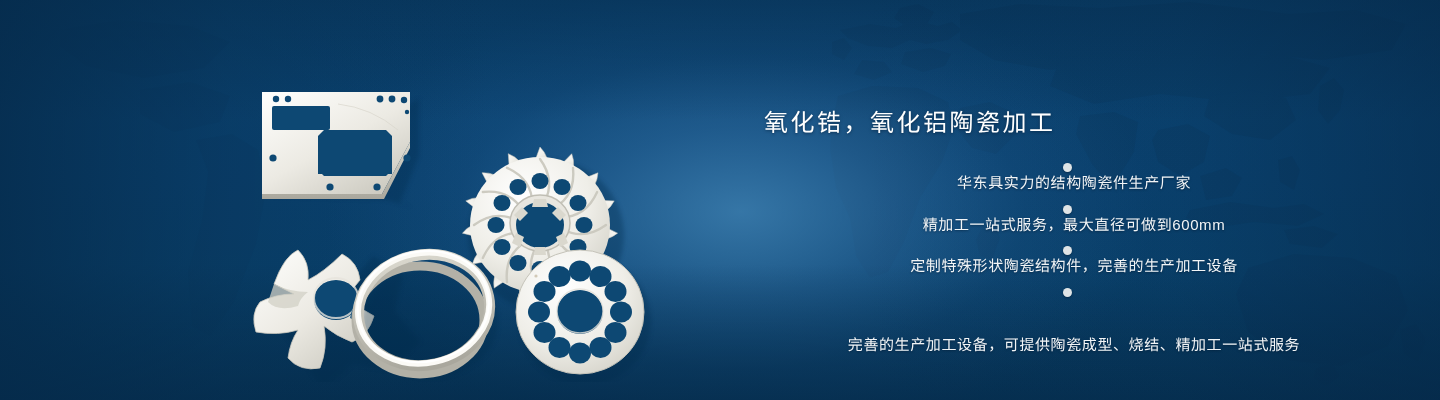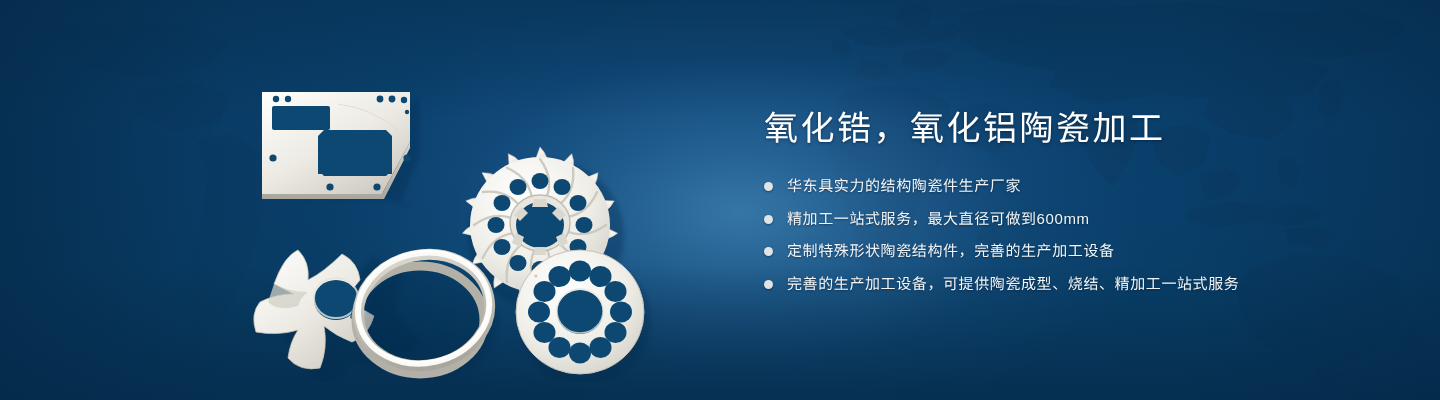--- a/index.html
+++ b/index.html
@@ -64,41 +64,42 @@
   .products svg { display: block; width: 100%; height: 100%; }
 
   
   .copy {
     position: absolute;
     left: 764px;
     top: 108px;
     width: 620px;
   }
   .headline {
-    font-size: 34px;
+    font-size: 24px;
     line-height: 1.22;
     letter-spacing: 2.5px;
     color: #ffffff;
     font-weight: 400;
     text-shadow: 0 1px 3px rgba(2,22,44,0.55);
     margin: 0;
     white-space: nowrap;
   }
   .bullets {
     list-style: none;
     margin: 26px 0 0 0;
     padding: 0;
   }
   .bullets li {
     display: flex;
     align-items: center;
     margin-bottom: 10px;
     white-space: nowrap;
-  }
-  .bullets li:last-child { margin-bottom: 0; }
+    flex-direction: column;
+  }
+  .bullets li:last-child { margin-bottom: 0; gap: 37px; }
   .dot {
     flex: 0 0 auto;
     width: 9px;
     height: 9px;
     border-radius: 50%;
     background: #dfe4e6;
     margin-right: 14px;
     box-shadow: 0 1px 2px rgba(0,20,40,0.45);
   }
   .bullet-text {

